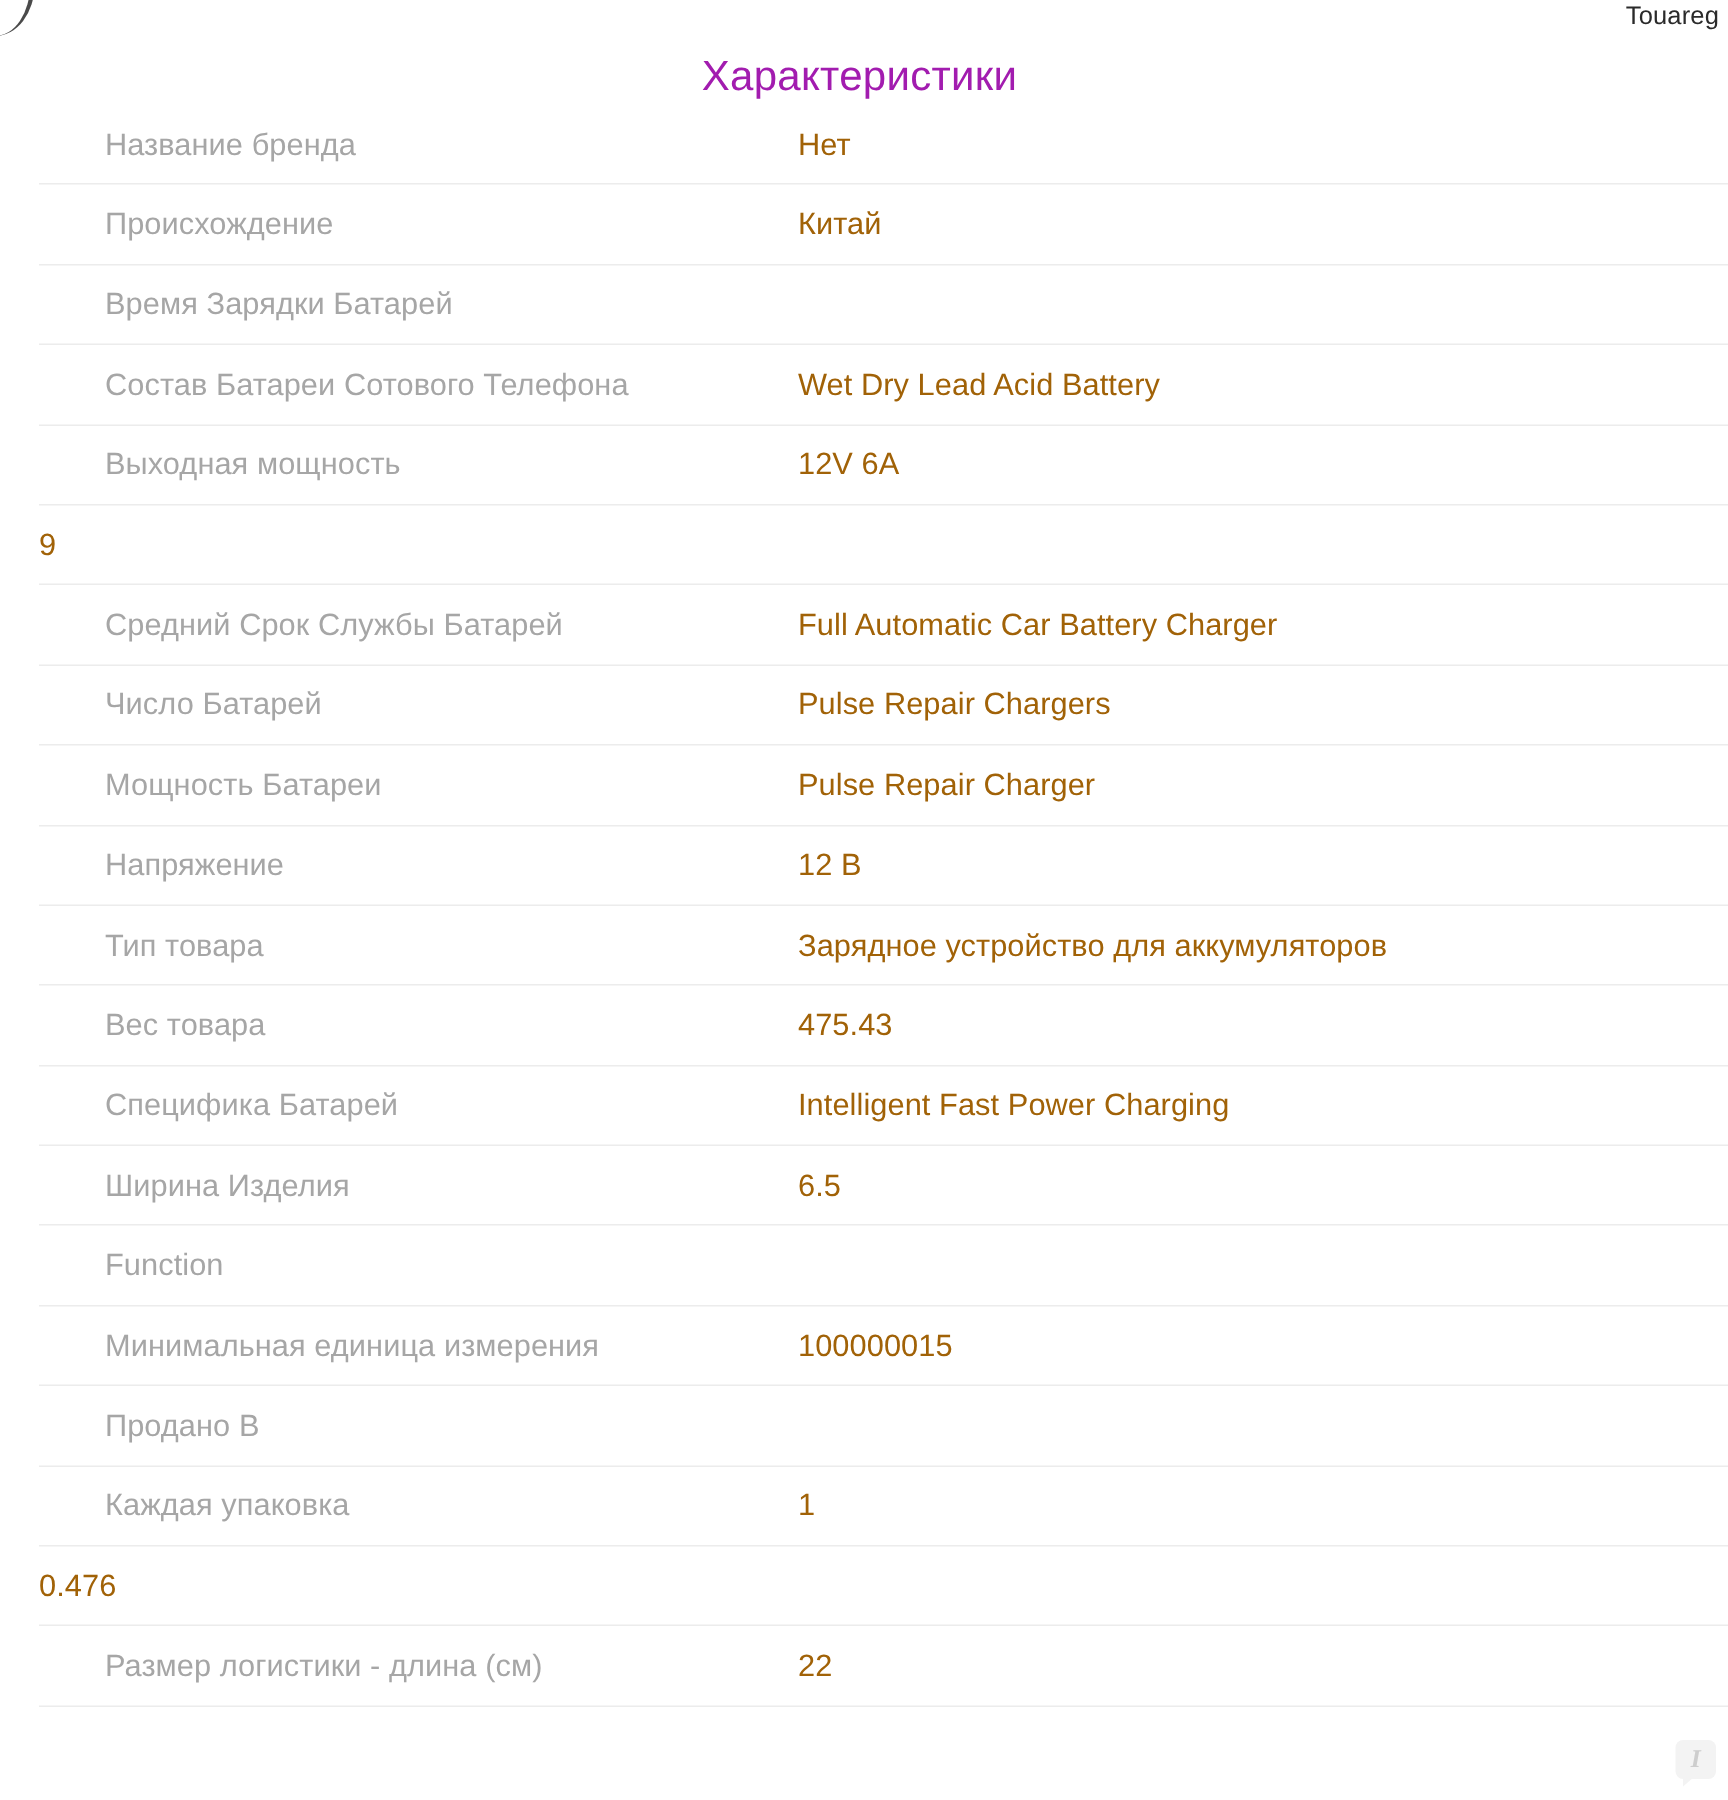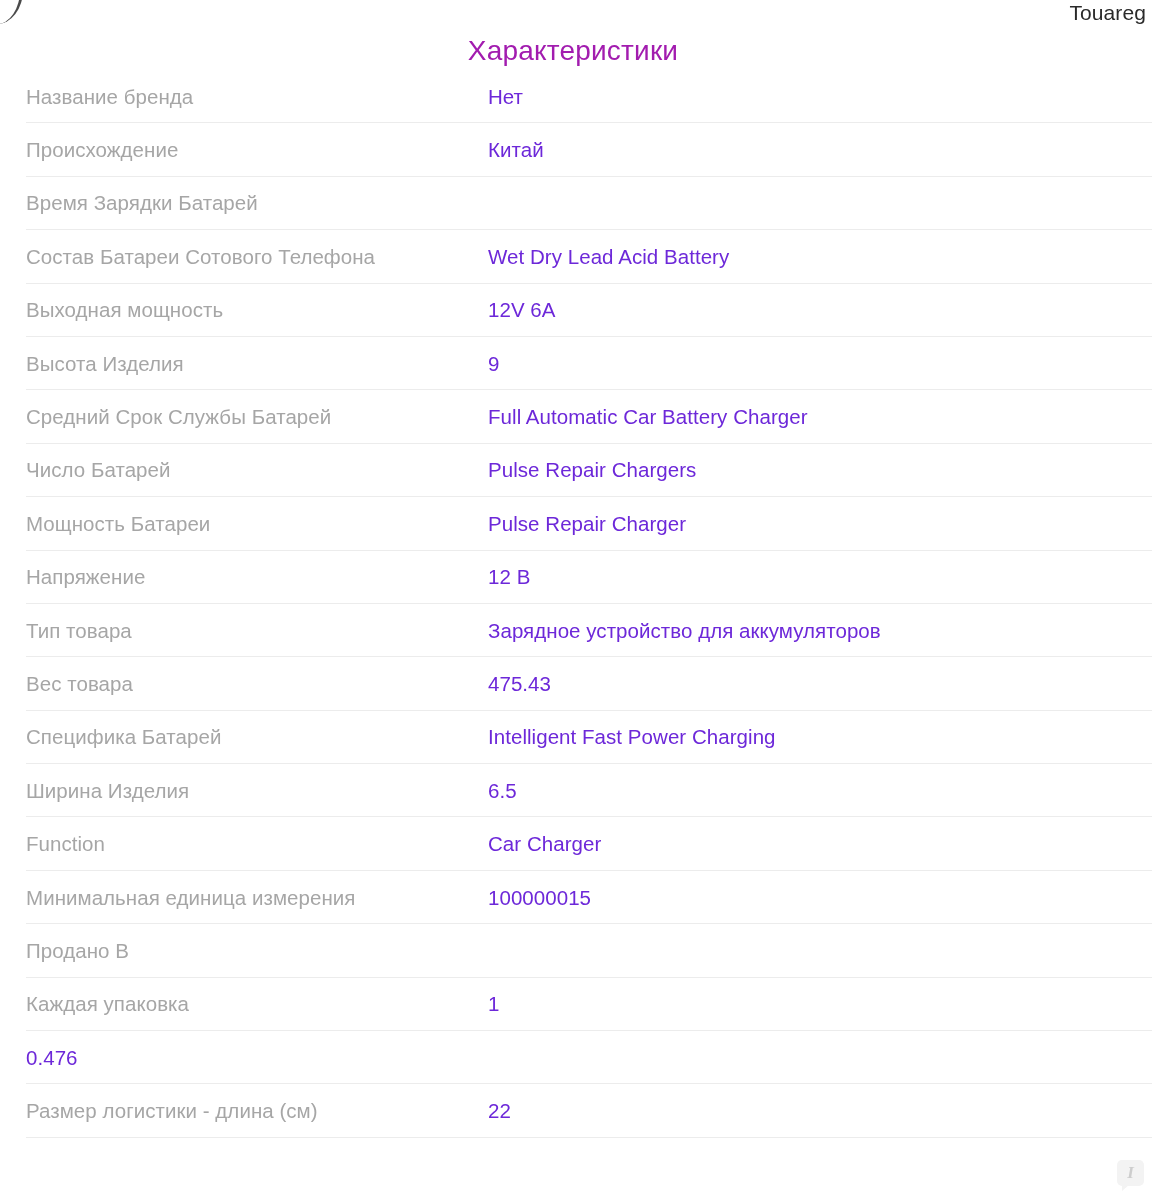--- a/index.html
+++ b/index.html
@@ -32,21 +32,21 @@
 
   
   .page-header {
     position: relative;
     height: 70px;
   }
   .header-corner-label {
     position: absolute;
     right: 6px;
     top: 1px;
-    font-size: 21px;
+    font-size: 17px;
     color: #2a2a2a;
     letter-spacing: 0.1px;
     white-space: nowrap;
   }
   .page-title {
     position: absolute;
     left: 0;
     right: 0;
     top: 16px;
     text-align: center;
@@ -94,25 +94,26 @@
   .spec-row::before { display: none; }
   .spec-label {
     width: 462px;
     flex: 0 0 462px;
     font-size: 20.5px;
     color: #a6a6a6;
     font-weight: 400;
     letter-spacing: 0.05px;
     white-space: nowrap;
     overflow: hidden;
+    margin-left: 44px;
   }
   .spec-value {
     flex: 1 1 auto;
     font-size: 20.5px;
-    color: #6d28d9;
+    color: #a16207;
     font-weight: 400;
     letter-spacing: 0.05px;
     white-space: nowrap;
     overflow: hidden;
   }
 
   
   .watermark {
     position: absolute;
     right: 8px;
@@ -182,21 +183,20 @@
     </div>
     <div class="spec-row">
       <div class="spec-label">Состав Батареи Сотового Телефона</div>
       <div class="spec-value">Wet Dry Lead Acid Battery</div>
     </div>
     <div class="spec-row">
       <div class="spec-label">Выходная мощность</div>
       <div class="spec-value">12V 6A</div>
     </div>
     <div class="spec-row">
-      <div class="spec-label">Высота Изделия</div>
       <div class="spec-value">9</div>
     </div>
     <div class="spec-row">
       <div class="spec-label">Средний Срок Службы Батарей</div>
       <div class="spec-value">Full Automatic Car Battery Charger</div>
     </div>
     <div class="spec-row">
       <div class="spec-label">Число Батарей</div>
       <div class="spec-value">Pulse Repair Chargers</div>
     </div>
@@ -219,21 +219,20 @@
     <div class="spec-row">
       <div class="spec-label">Специфика Батарей</div>
       <div class="spec-value">Intelligent Fast Power Charging</div>
     </div>
     <div class="spec-row">
       <div class="spec-label">Ширина Изделия</div>
       <div class="spec-value">6.5</div>
     </div>
     <div class="spec-row">
       <div class="spec-label">Function</div>
-      <div class="spec-value">Car Charger</div>
     </div>
     <div class="spec-row">
       <div class="spec-label">Минимальная единица измерения</div>
       <div class="spec-value">100000015</div>
     </div>
     <div class="spec-row">
       <div class="spec-label">Продано В</div>
     </div>
     <div class="spec-row">
       <div class="spec-label">Каждая упаковка</div>

